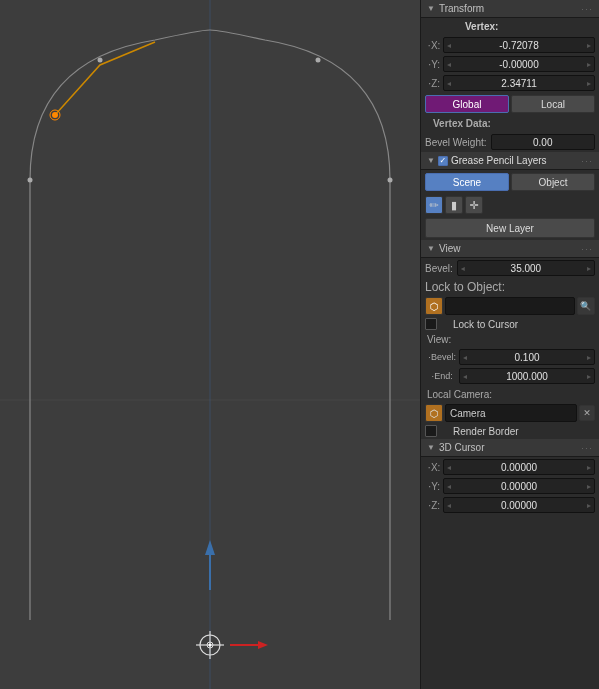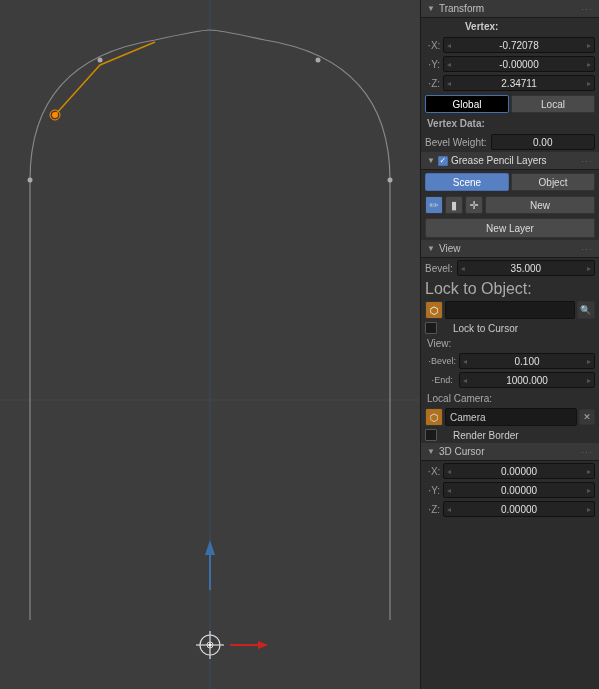--- a/index.html
+++ b/index.html
@@ -122,21 +122,21 @@
       border-radius: 2px;
       color: #ddd;
       font-size: 10px;
       cursor: pointer;
       display: flex;
       align-items: center;
       justify-content: center;
     }
 
     .btn.active {
-      background: #000000;
+      background: #701a75;
       border-color: #4a6eb0;
       color: #fff;
     }
 
     
     .bevel-row {
       display: flex;
       align-items: center;
       padding: 2px 4px;
       gap: 4px;
@@ -259,21 +259,21 @@
     .lens-field .arr { color: #555; font-size: 8px; }
     .lens-field .val { font-size: 10px; color: #e0e0e0; }
 
     
     .lock-obj-row {
       display: flex;
       align-items: center;
       padding: 2px 4px;
     }
 
-    .lock-obj-label { color: #aaa; font-size: 16px; }
+    .lock-obj-label { color: #aaa; font-size: 12px; }
 
     
     .obj-field {
       display: flex;
       align-items: center;
       margin: 1px 4px;
       gap: 2px;
     }
 
     .obj-icon {
@@ -359,21 +359,21 @@
       width: 16px; height: 16px;
       background: #383838;
       border: 1px solid #333;
       border-radius: 2px;
       display: flex; align-items: center; justify-content: center;
       cursor: pointer;
       font-size: 9px; color: #aaa;
     }
 
     .vertex-label { padding: 3px 6px; color: #ccc; font-size: 10px; font-weight: bold; margin-left: 38px; }
-    .vertex-data-label { padding: 3px 6px; color: #aaa; font-size: 10px; font-weight: bold; }
+    .vertex-data-label { padding: 3px 12px; color: #aaa; font-size: 10px; font-weight: bold; }
     .location-label { padding: 3px 6px; color: #aaa; font-size: 10px; }
   </style>
 </head>
 <body>
 
 <div class="viewport">
   <svg class="viewport-canvas" viewBox="0 0 420 689" xmlns="http://www.w3.org/2000/svg">
 
     <rect width="420" height="689" fill="#3d3d3d"></rect>
 
@@ -471,21 +471,20 @@
 
   <div class="scene-obj-row">
     <div class="btn active" style="background:#5680c2;border-color:#4a6eb0;">Scene</div>
     <div class="btn">Object</div>
   </div>
 
   <div class="toolbar-row">
     <div class="icon-btn active" title="pencil">✏</div>
     <div class="icon-btn" title="fill">▮</div>
     <div class="icon-btn" title="add">✛</div>
-    <div class="new-btn">New</div>
   </div>
 
   <div class="new-layer-btn">New Layer</div>
 
   <div class="section-header">
     <span class="triangle">▼</span>
     <span>View</span>
     <span class="section-dots">···</span>
   </div>
 

